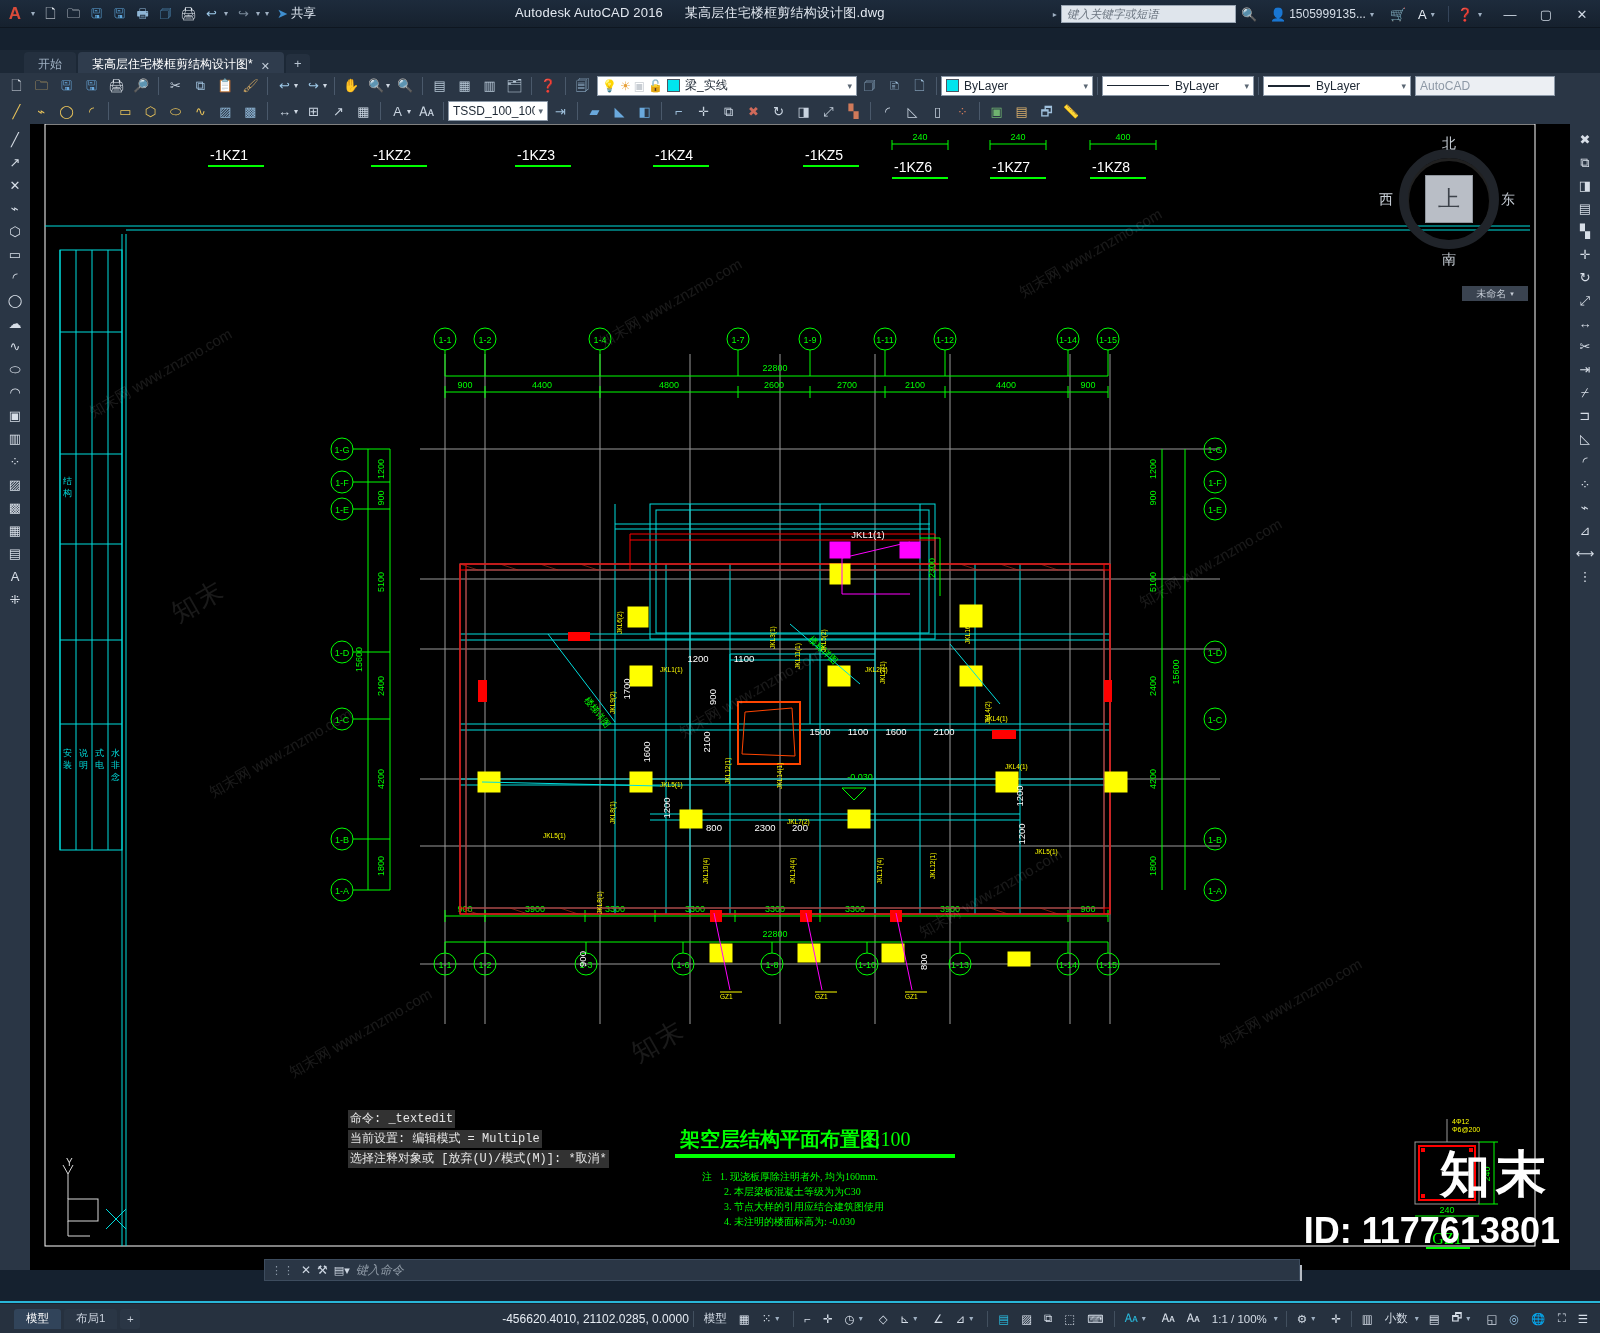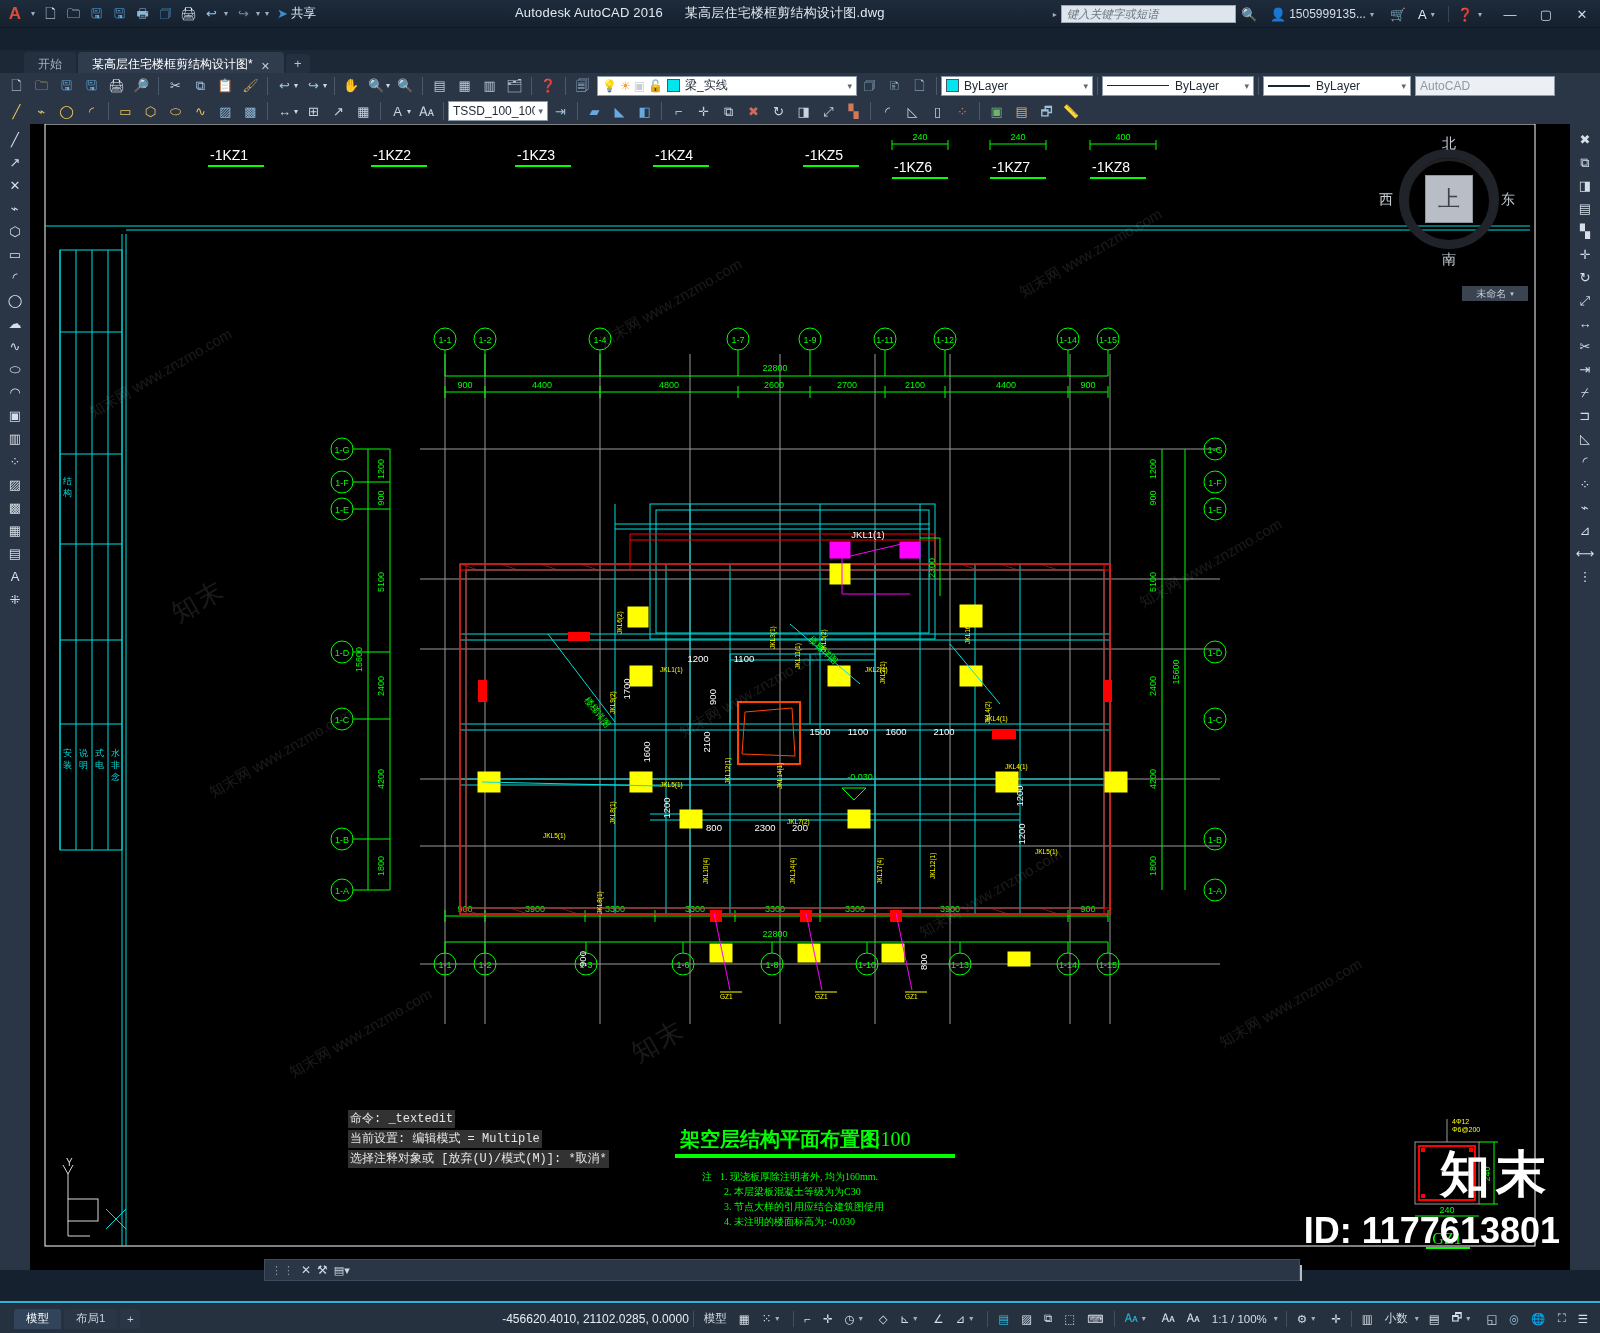--- a/index.html
+++ b/index.html
@@ -1050,20 +1050,21 @@
     <div>选择注释对象或 [放弃(U)/模式(M)]: *取消*</div>
   </div>
 </div>
 
 <div class="cmd-scroll">▲</div>
 <div class="cmdbar">
   <span class="dots">⋮⋮</span>
   <span style="color:#cfd8e3;font-size:12px">✕</span>
   <span style="color:#cfd8e3;font-size:12px">⚒</span>
   <span style="color:#cfd8e3;font-size:11px">▤▾</span>
+  <span class="cmd-input">键入命令</span>
 </div>
 
 <div class="accentline"></div>
 <div class="statusbar">
   <div style="width:14px"></div>
   <div class="lay-tab">模型</div>
   <div class="lay-tab inactive">布局1</div>
   <div class="lay-plus">+</div>
 
   <div style="flex:1"></div>

